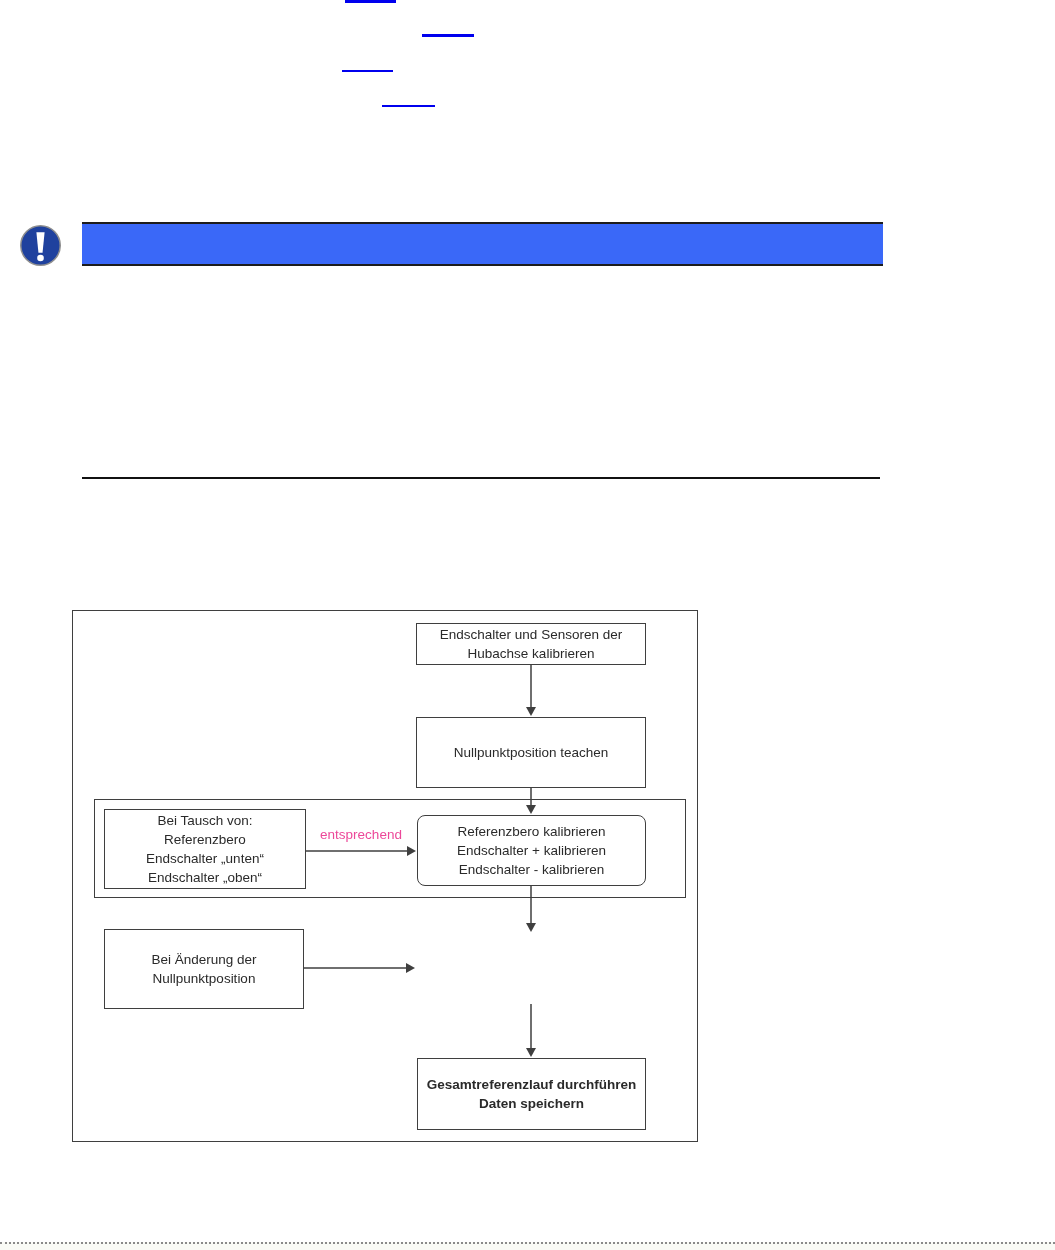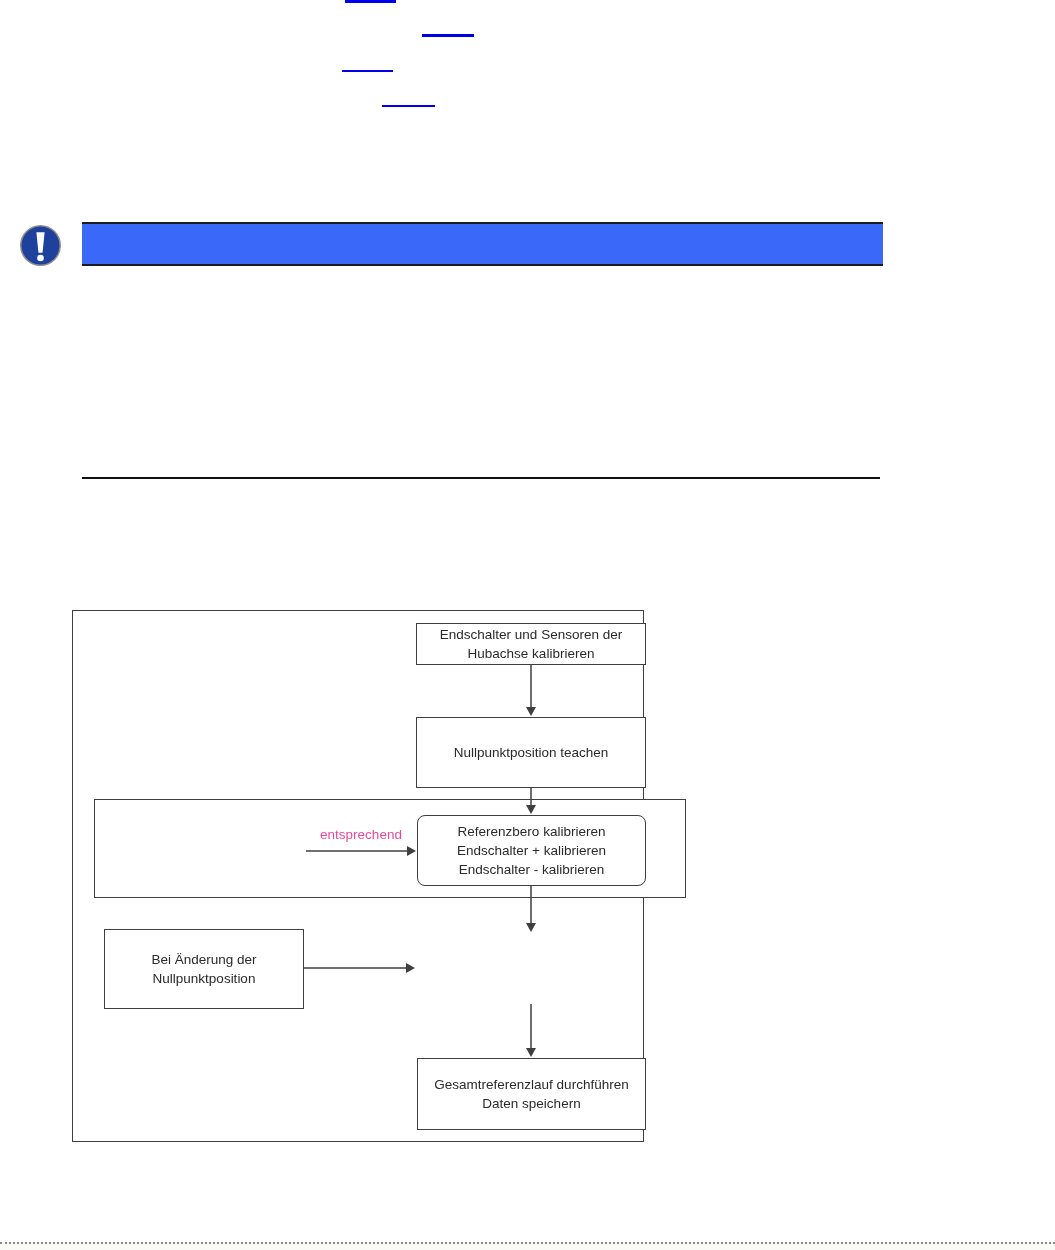--- a/index.html
+++ b/index.html
@@ -43,21 +43,21 @@
     position: absolute;
     left: 82px; top: 477px;
     width: 798px; height: 2px;
     background: #111111;
   }
 
   
   .figure {
     position: absolute;
     left: 72px; top: 610px;
-    width: 572px; height: 532px;
+    width: 626px; height: 532px;
     box-sizing: border-box;
     border: 1.5px solid #3f3f3f;
     background: #ffffff;
   }
   .node {
     position: absolute;
     box-sizing: border-box;
     border: 1.4px solid #3f3f3f;
     background: #ffffff;
     display: flex;
@@ -76,21 +76,21 @@
     box-sizing: border-box;
     border: 1.4px solid #3f3f3f;
     background: #ffffff;
   }
   .n-step1 { left: 343px; top: 12px;  width: 230px; height: 42px; }
   .n-step2 { left: 343px; top: 106px; width: 230px; height: 71px; }
   .n-cond1 { left: 31px;  top: 198px; width: 202px; height: 80px; }
   .n-step3 { left: 344px; top: 204px; width: 229px; height: 71px; border-radius: 8px; }
   .n-cond2 { left: 31px;  top: 318px; width: 200px; height: 80px; }
   .n-step4 { left: 343px; top: 322px; width: 230px; height: 71px; }
-  .n-step5 { left: 344px; top: 447px; width: 229px; height: 72px; }
+  .n-step5 { left: 344px; top: 447px; width: 229px; height: 72px; font-weight: bold; }
   .arrow-label {
     position: absolute;
     left: 228px; top: 216px;
     width: 120px;
     text-align: center;
     font-size: 13.5px;
     color: #ec4899;
   }
   .arrows {
     position: absolute;
@@ -128,20 +128,24 @@
 
   <div class="hrule"></div>
 
   <div class="figure">
 
     <div class="groupbox"></div>
 
     <div class="node n-step1">Endschalter und Sensoren der
 Hubachse kalibrieren</div>
     <div class="node n-step2">Nullpunktposition teachen</div>
+    <div class="node n-cond1">Bei Tausch von:
+Referenzbero
+Endschalter „unten“
+Endschalter „oben“</div>
     <div class="node n-step3">Referenzbero kalibrieren
 Endschalter + kalibrieren
 Endschalter - kalibrieren</div>
     <div class="node n-cond2">Bei Änderung der
 Nullpunktposition</div>
     <div class="node n-step5">Gesamtreferenzlauf durchführen
 Daten speichern</div>
 
     <div class="arrow-label">entsprechend</div>
 

